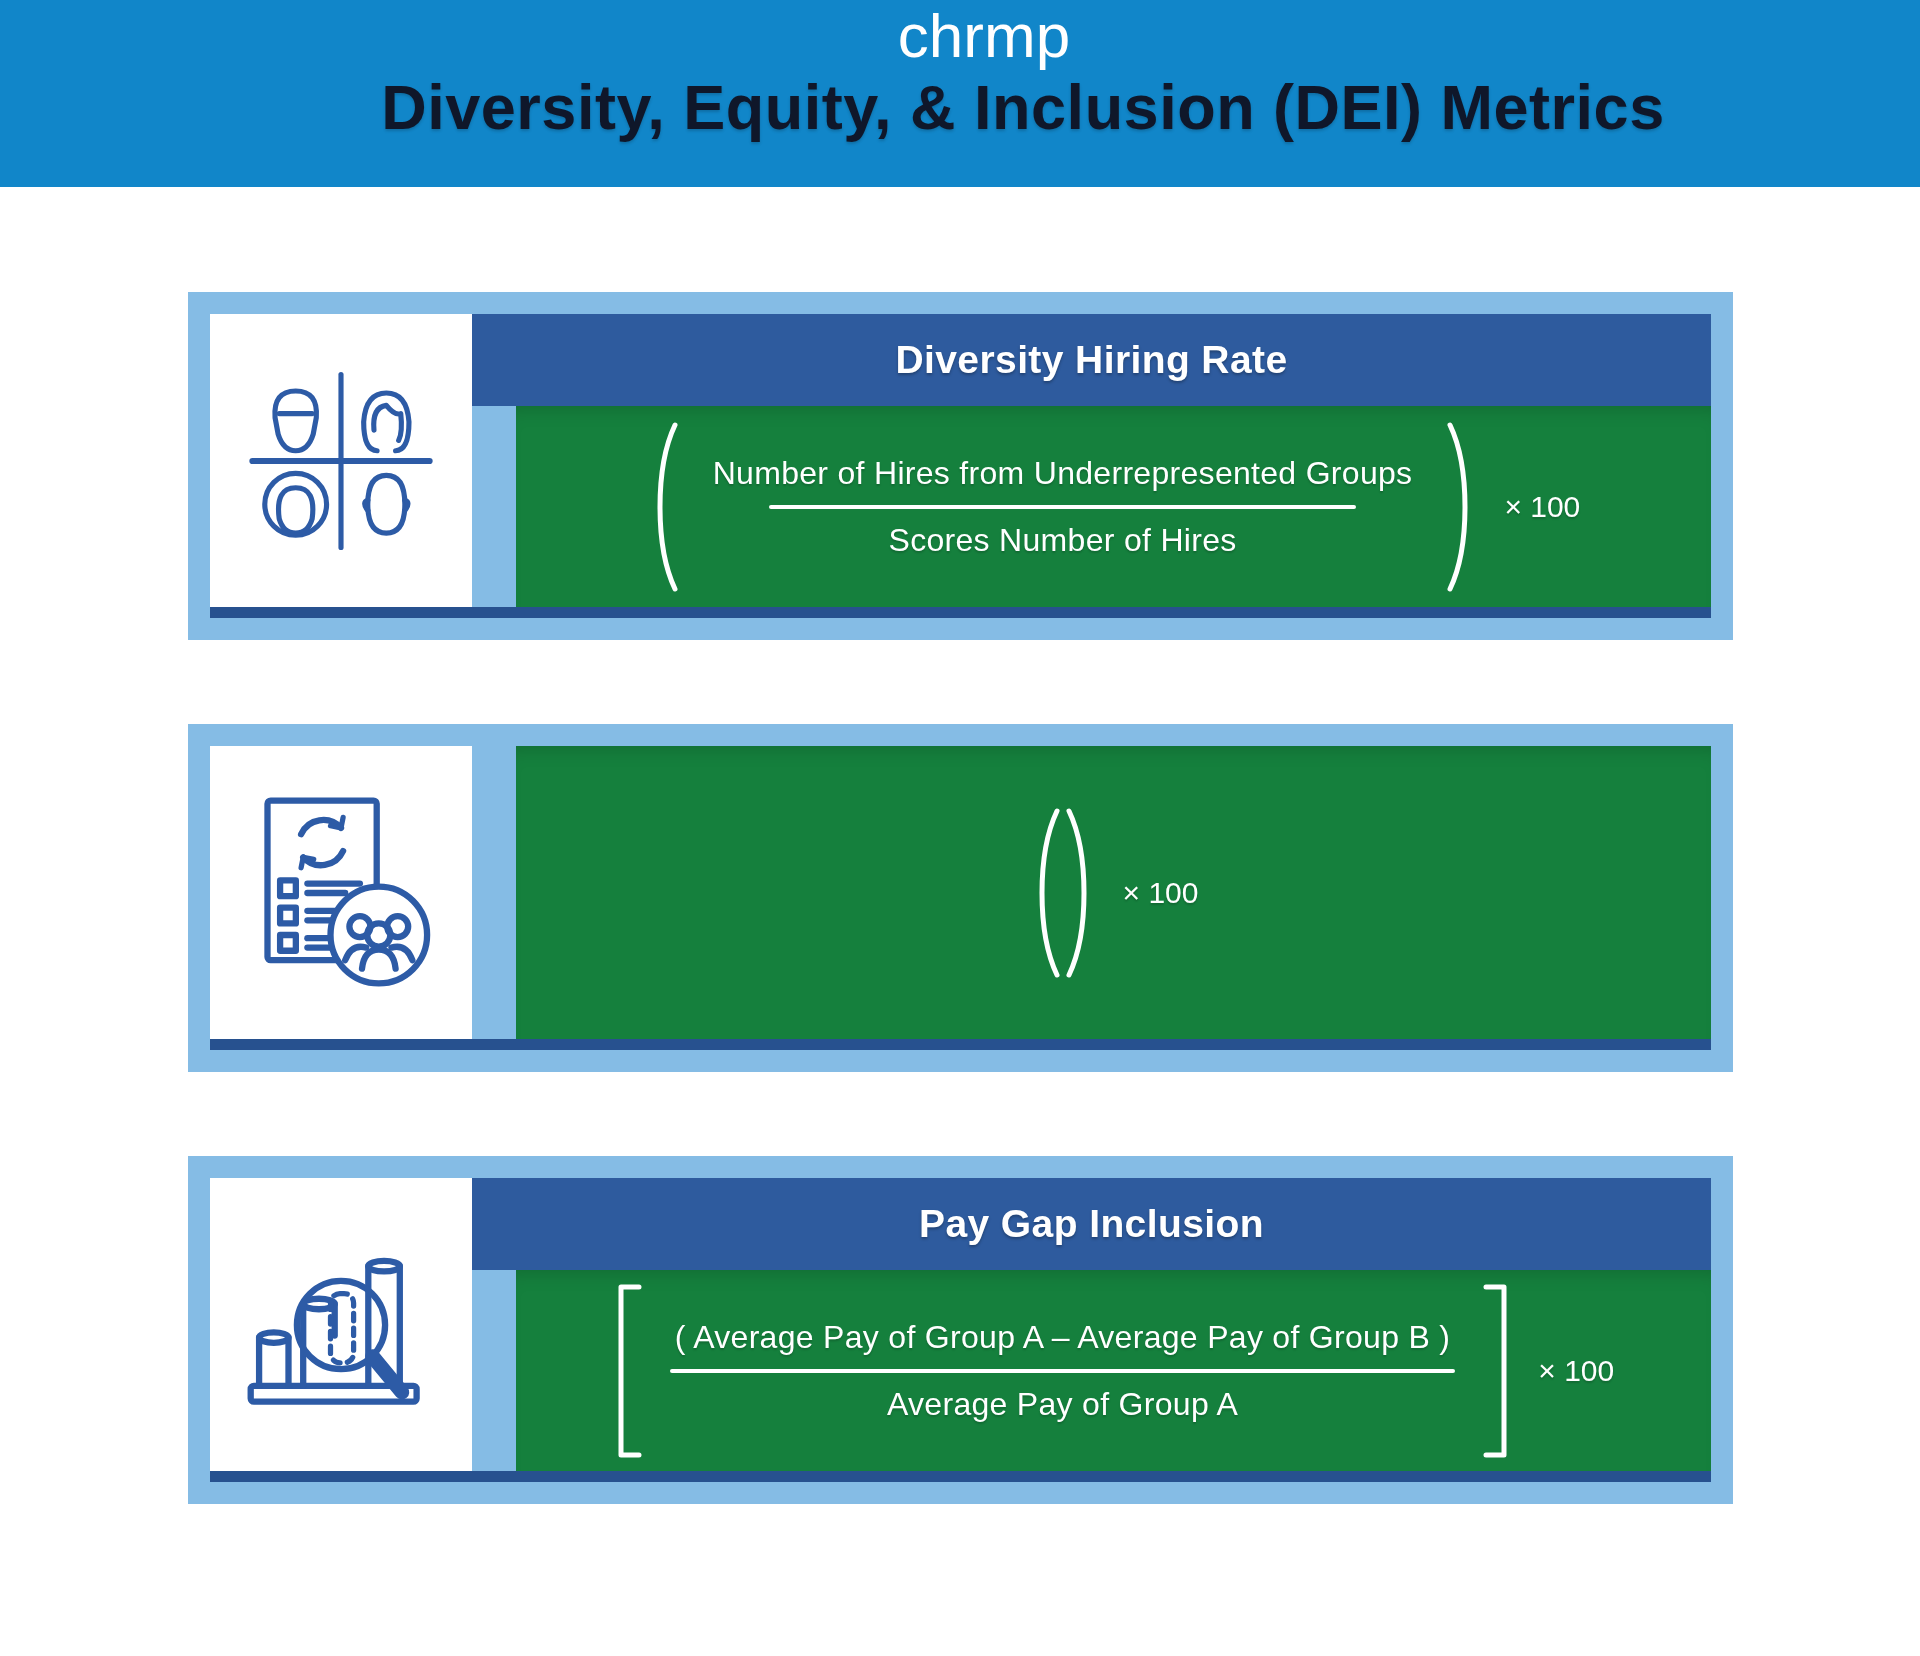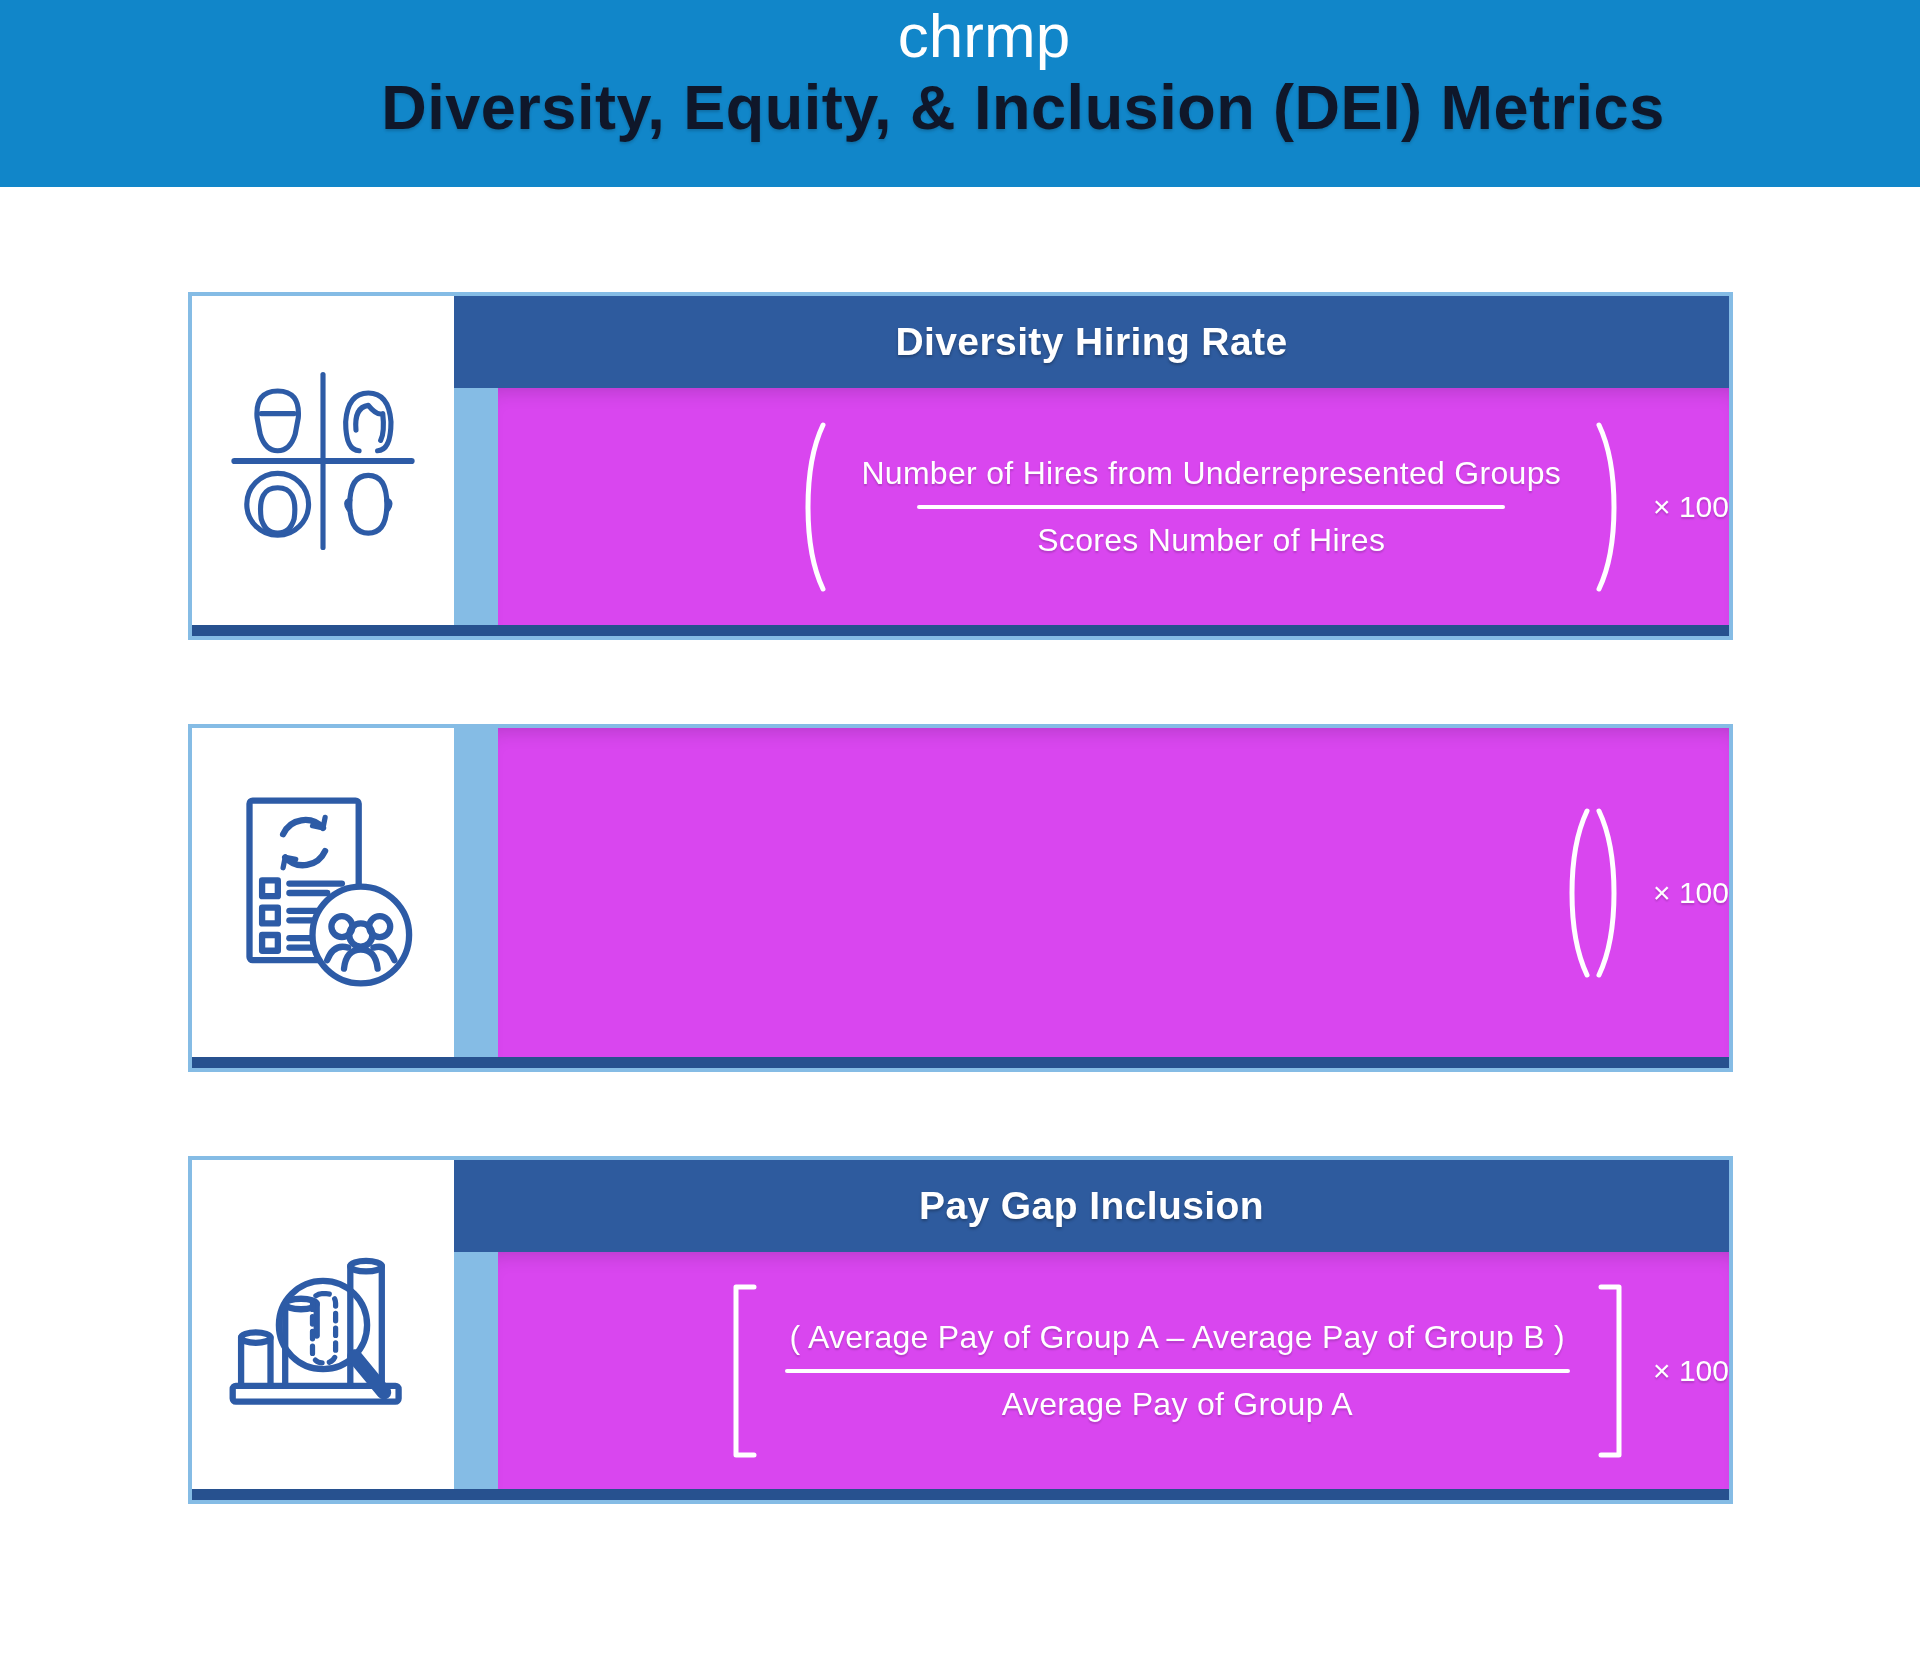--- a/index.html
+++ b/index.html
@@ -26,21 +26,21 @@
     color:#0f172a; font-size:63px; font-weight:700;
     margin-left:126px; letter-spacing:0.5px;
     text-shadow:0 2px 3px rgba(0,0,0,0.18);
   }
 
   
   .card {
     width:1545px; height:348px;
     margin-left:188px;
     background:#85bce5;
-    padding:4px;
+    padding:22px;
   }
   .card-1 { margin-top:105px; }
   .card-2 { margin-top:84px; }
   .card-3 { margin-top:84px; }
 
   .card-inner { height:100%; display:flex; flex-direction:column; }
   .card-top { flex:1; display:flex; min-height:0; }
 
   .icon-box {
     width:262px; background:#ffffff;
@@ -55,22 +55,22 @@
     height:92px; background:#2e5b9e;
     display:flex; align-items:center; justify-content:center;
   }
   .card-title {
     color:#ffffff; font-size:39px; font-weight:700;
     letter-spacing:0.4px;
     text-shadow:0 2px 3px rgba(0,0,0,0.28);
   }
 
   .card-bodyarea {
-    flex:1; background:#d946ef;
-    display:flex; align-items:center; justify-content:flex-end;
+    flex:1; background:#15803d;
+    display:flex; align-items:center; justify-content:center;
     box-shadow:inset 0 16px 20px -14px rgba(0,0,0,0.18);
     margin-left:44px;
   }
 
   .card-strip { height:11px; background:#27518f; }
 
   
   .formula { display:flex; align-items:center; color:#ffffff; }
   .bracket { flex-shrink:0; }
   .fraction {

